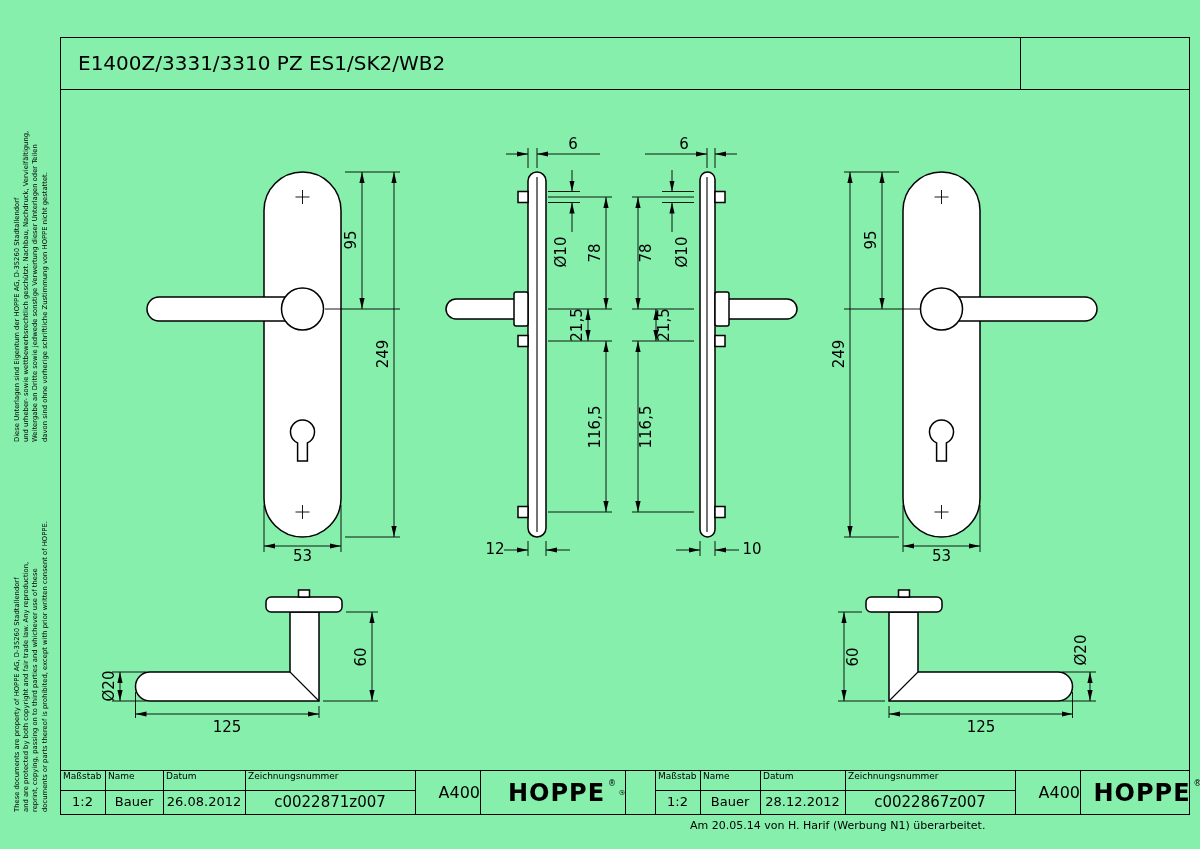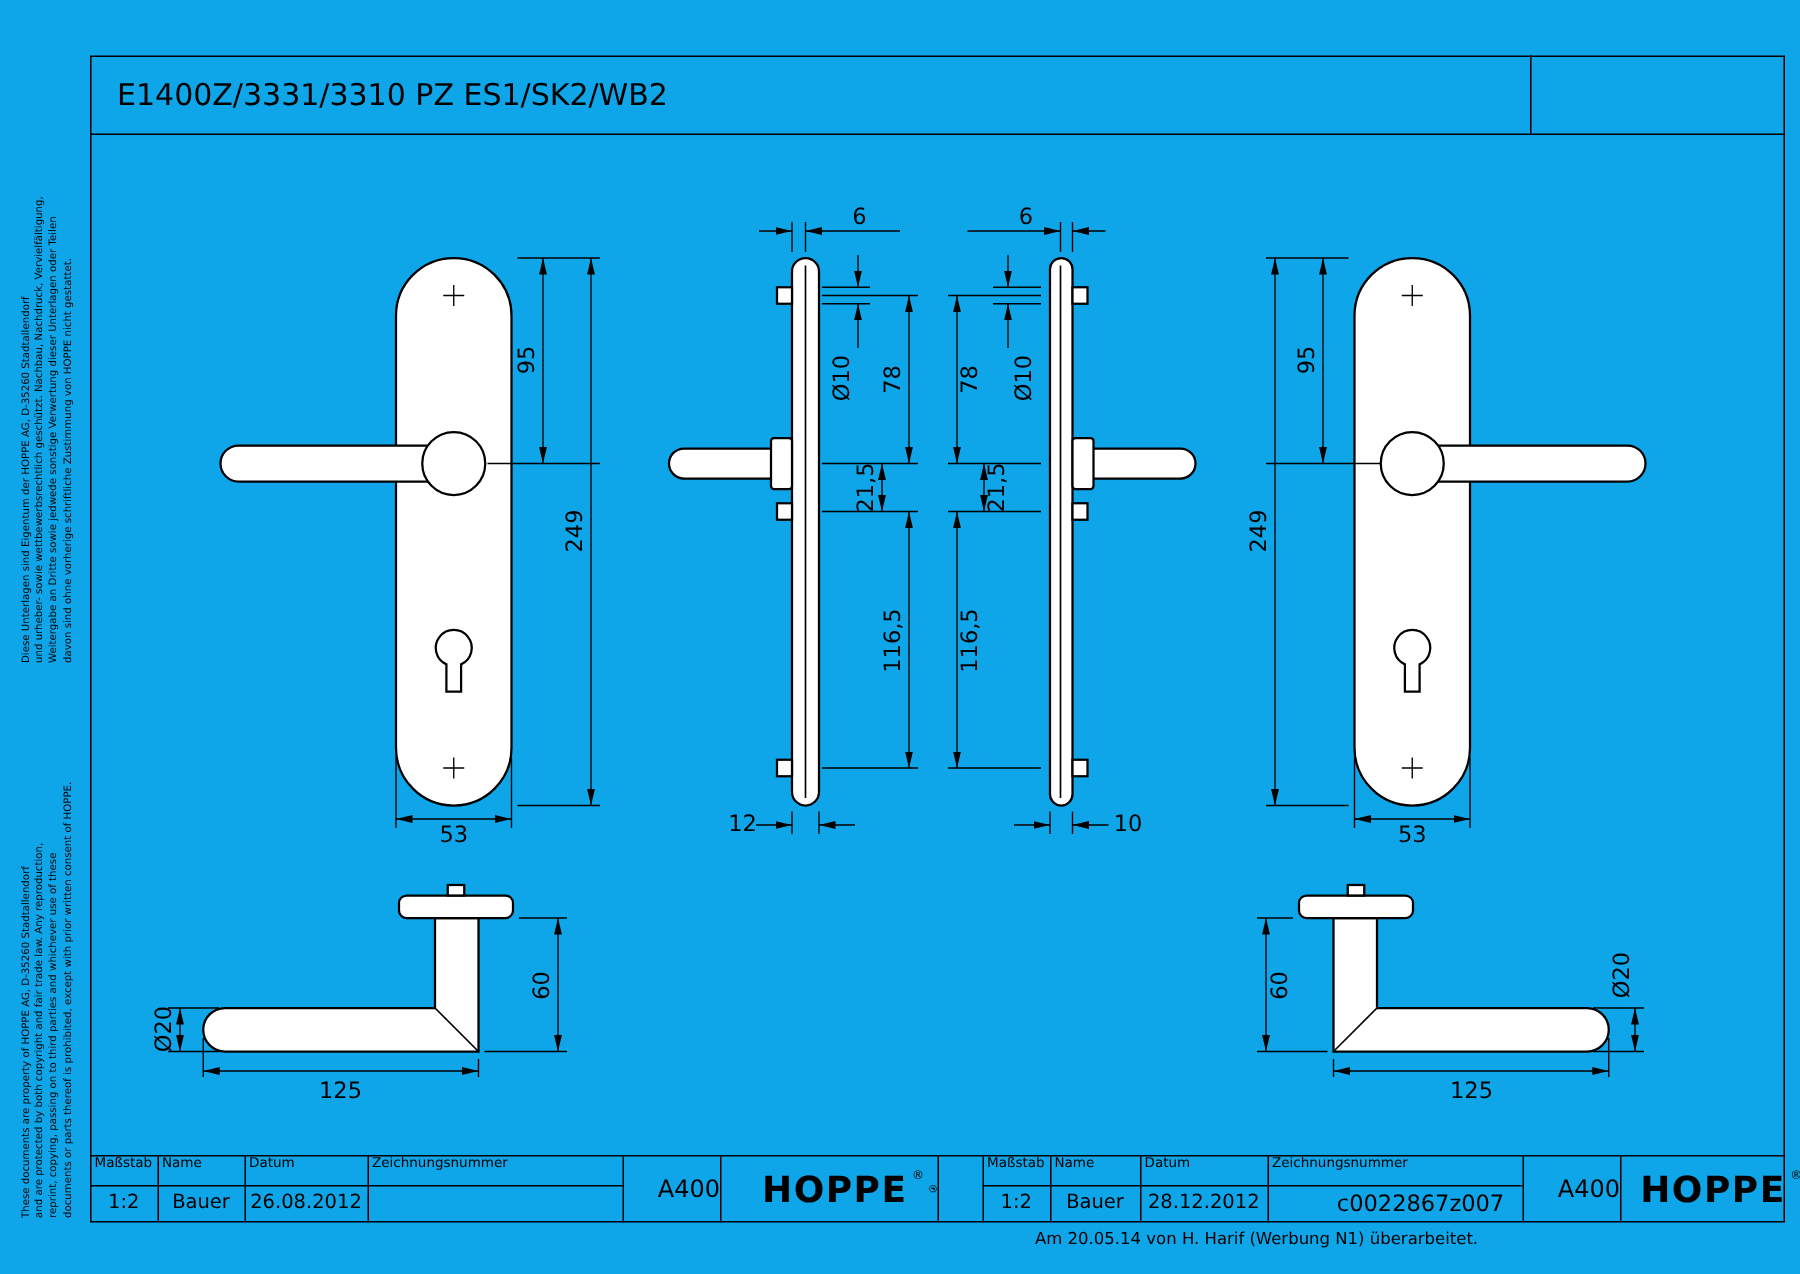--- a/index.html
+++ b/index.html
@@ -1,16 +1,16 @@
 <!DOCTYPE html>
 <html><head>
 <meta charset="utf-8">
 <style>
   html,body { margin:0; padding:0; background:#fff; }
-  .sheet { position:relative; width:1200px; height:849px; background:#0ea5e9; overflow:hidden;
+  .sheet { position:relative; width:1200px; height:849px; background:#86efac; overflow:hidden;
            font-family:"DejaVu Sans", sans-serif; color:#000; }
   .sheet * { box-sizing:border-box; }
 
   
   .frame { position:absolute; left:60px; top:37px; width:1130px; height:778px; border:1.6px solid #000; }
   .titlebar { position:absolute; left:60px; top:37px; width:1130px; height:53px; border-bottom:1.4px solid #000; }
   .titlebar .title { position:absolute; left:18px; top:0; height:53px; line-height:53px; font-size:20px; }
   .titlebar .tb-divider { position:absolute; left:960px; top:0; height:100%; width:0; border-left:1.4px solid #000; }
 
   
@@ -204,20 +204,21 @@
     <div class="tb-v" style="left:420px"></div>
     <div class="tb-v" style="left:565px"></div>
     <div class="tb-h" style="width:355px"></div>
     <div class="tb-label" style="left:0;width:45px">Maßstab</div>
     <div class="tb-label" style="left:45px;width:58px">Name</div>
     <div class="tb-label" style="left:103px;width:82px">Datum</div>
     <div class="tb-label" style="left:185px;width:170px">Zeichnungsnummer</div>
     <div class="tb-value" style="left:0;width:45px">1:2</div>
     <div class="tb-value" style="left:45px;width:58px">Bauer</div>
     <div class="tb-value" style="left:103px;width:82px">26.08.2012</div>
+    <div class="tb-value tb-number" style="left:185px;width:170px">c0022871z007</div>
     <div class="tb-code" style="left:355px;width:65px">A400</div>
     <div class="tb-hoppe" style="left:420px;width:145px">
       <span class="hoppe-text">HOPPE</span>
       <span class="hoppe-reg">®</span>
       <svg class="hoppe-icon" viewBox="0 0 32 28">
         <path d="M2 14 L8.5 3 H23.5 L30 14 L23.5 25 H8.5 Z" fill="none" stroke="#000" stroke-width="2.4"></path>
         <path d="M10 10 h11 a2 2 0 0 1 2 2 v7 h-4.5 v-4.5 h-8.5 z" fill="#000"></path>
       </svg>
     </div>
   </div>
@@ -230,21 +231,21 @@
     <div class="tb-v" style="left:360px"></div>
     <div class="tb-v" style="left:425px"></div>
     <div class="tb-h" style="width:360px"></div>
     <div class="tb-label" style="left:0;width:45px">Maßstab</div>
     <div class="tb-label" style="left:45px;width:60px">Name</div>
     <div class="tb-label" style="left:105px;width:85px">Datum</div>
     <div class="tb-label" style="left:190px;width:170px">Zeichnungsnummer</div>
     <div class="tb-value" style="left:0;width:45px">1:2</div>
     <div class="tb-value" style="left:45px;width:60px">Bauer</div>
     <div class="tb-value" style="left:105px;width:85px">28.12.2012</div>
-    <div class="tb-value tb-number" style="left:207px;width:170px">c0022867z007</div>
+    <div class="tb-value tb-number" style="left:190px;width:170px">c0022867z007</div>
     <div class="tb-code" style="left:360px;width:65px">A400</div>
     <div class="tb-hoppe" style="left:425px;width:110px">
       <span class="hoppe-text">HOPPE</span>
       <span class="hoppe-reg">®</span>
       <svg class="hoppe-icon" viewBox="0 0 32 28">
         <path d="M2 14 L8.5 3 H23.5 L30 14 L23.5 25 H8.5 Z" fill="none" stroke="#000" stroke-width="2.4"></path>
         <path d="M10 10 h11 a2 2 0 0 1 2 2 v7 h-4.5 v-4.5 h-8.5 z" fill="#000"></path>
       </svg>
     </div>
   </div>

